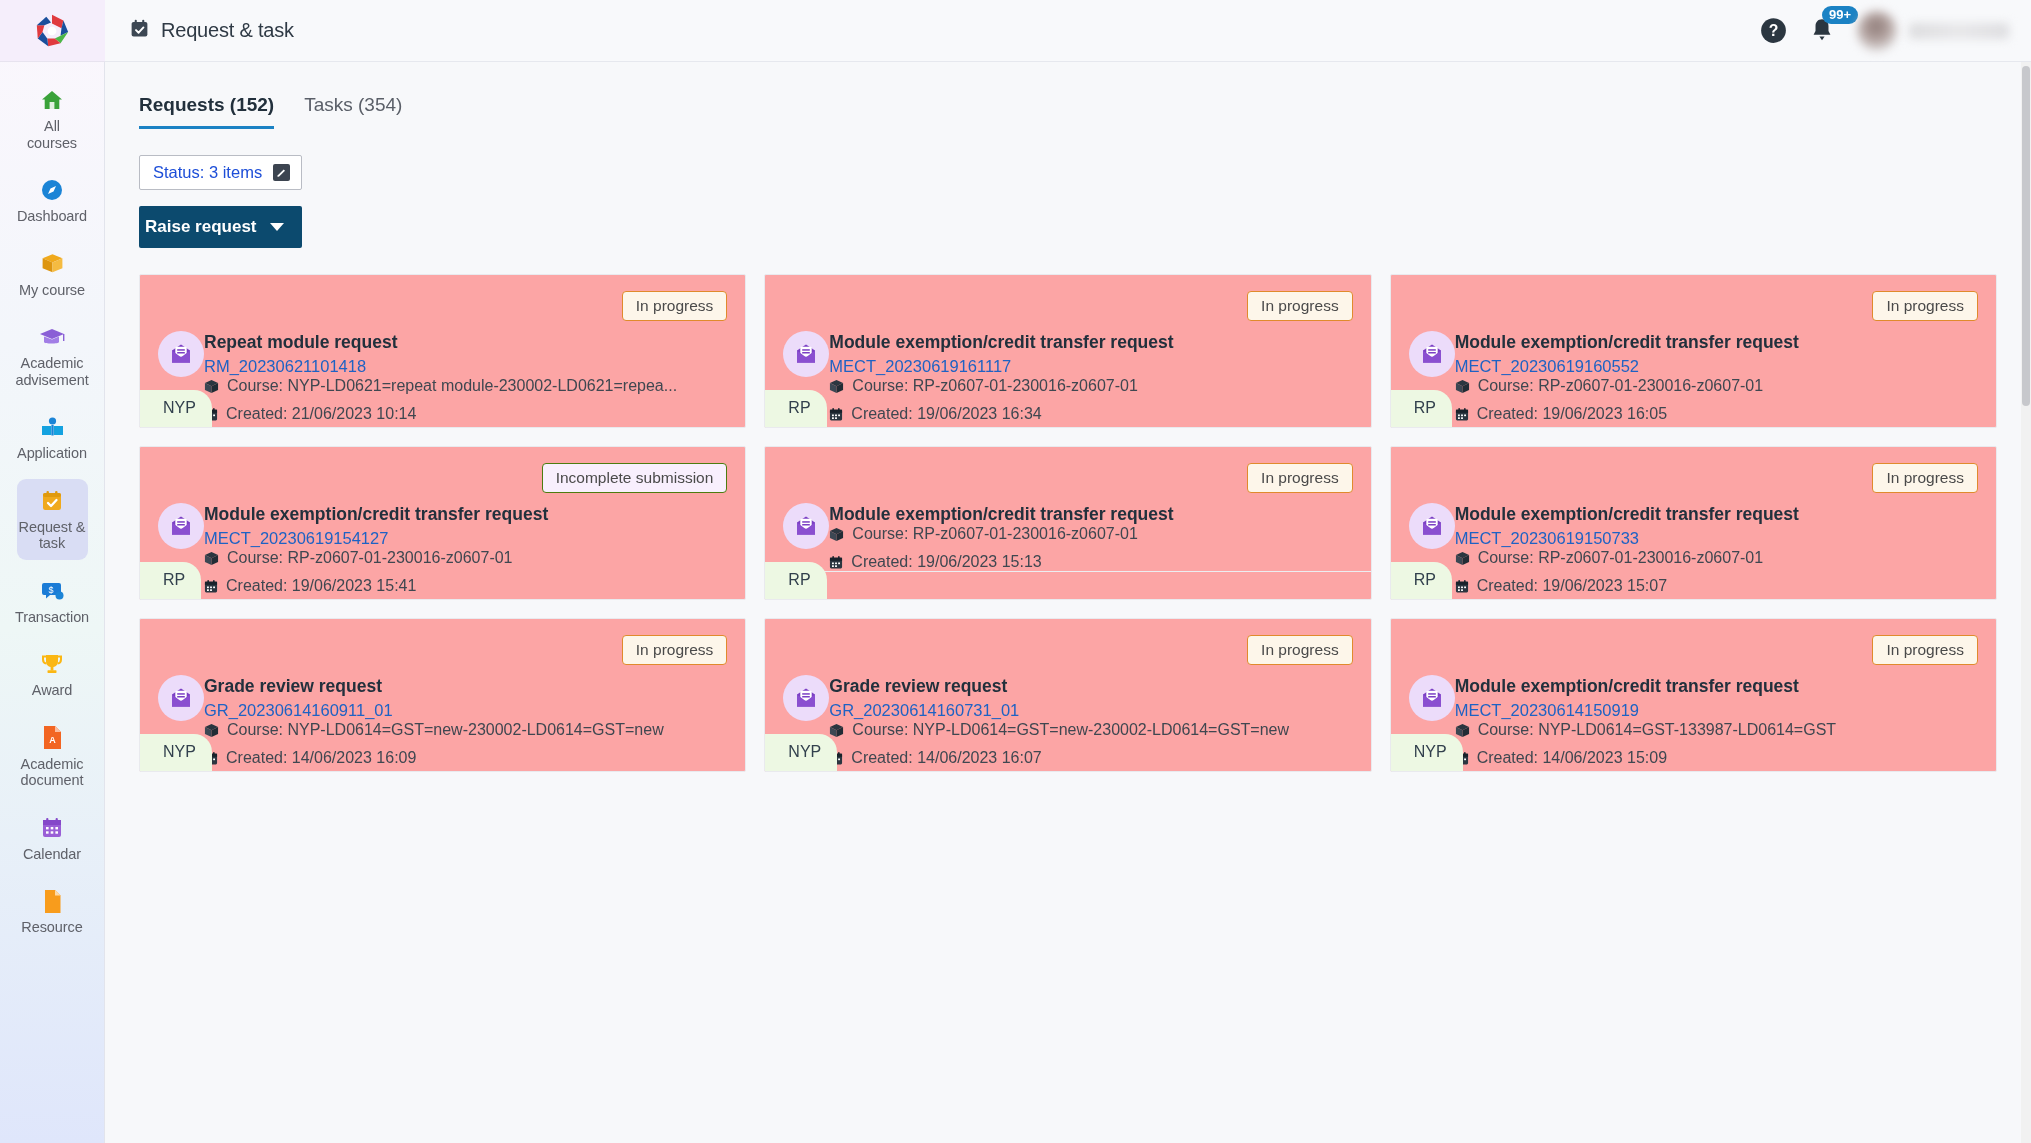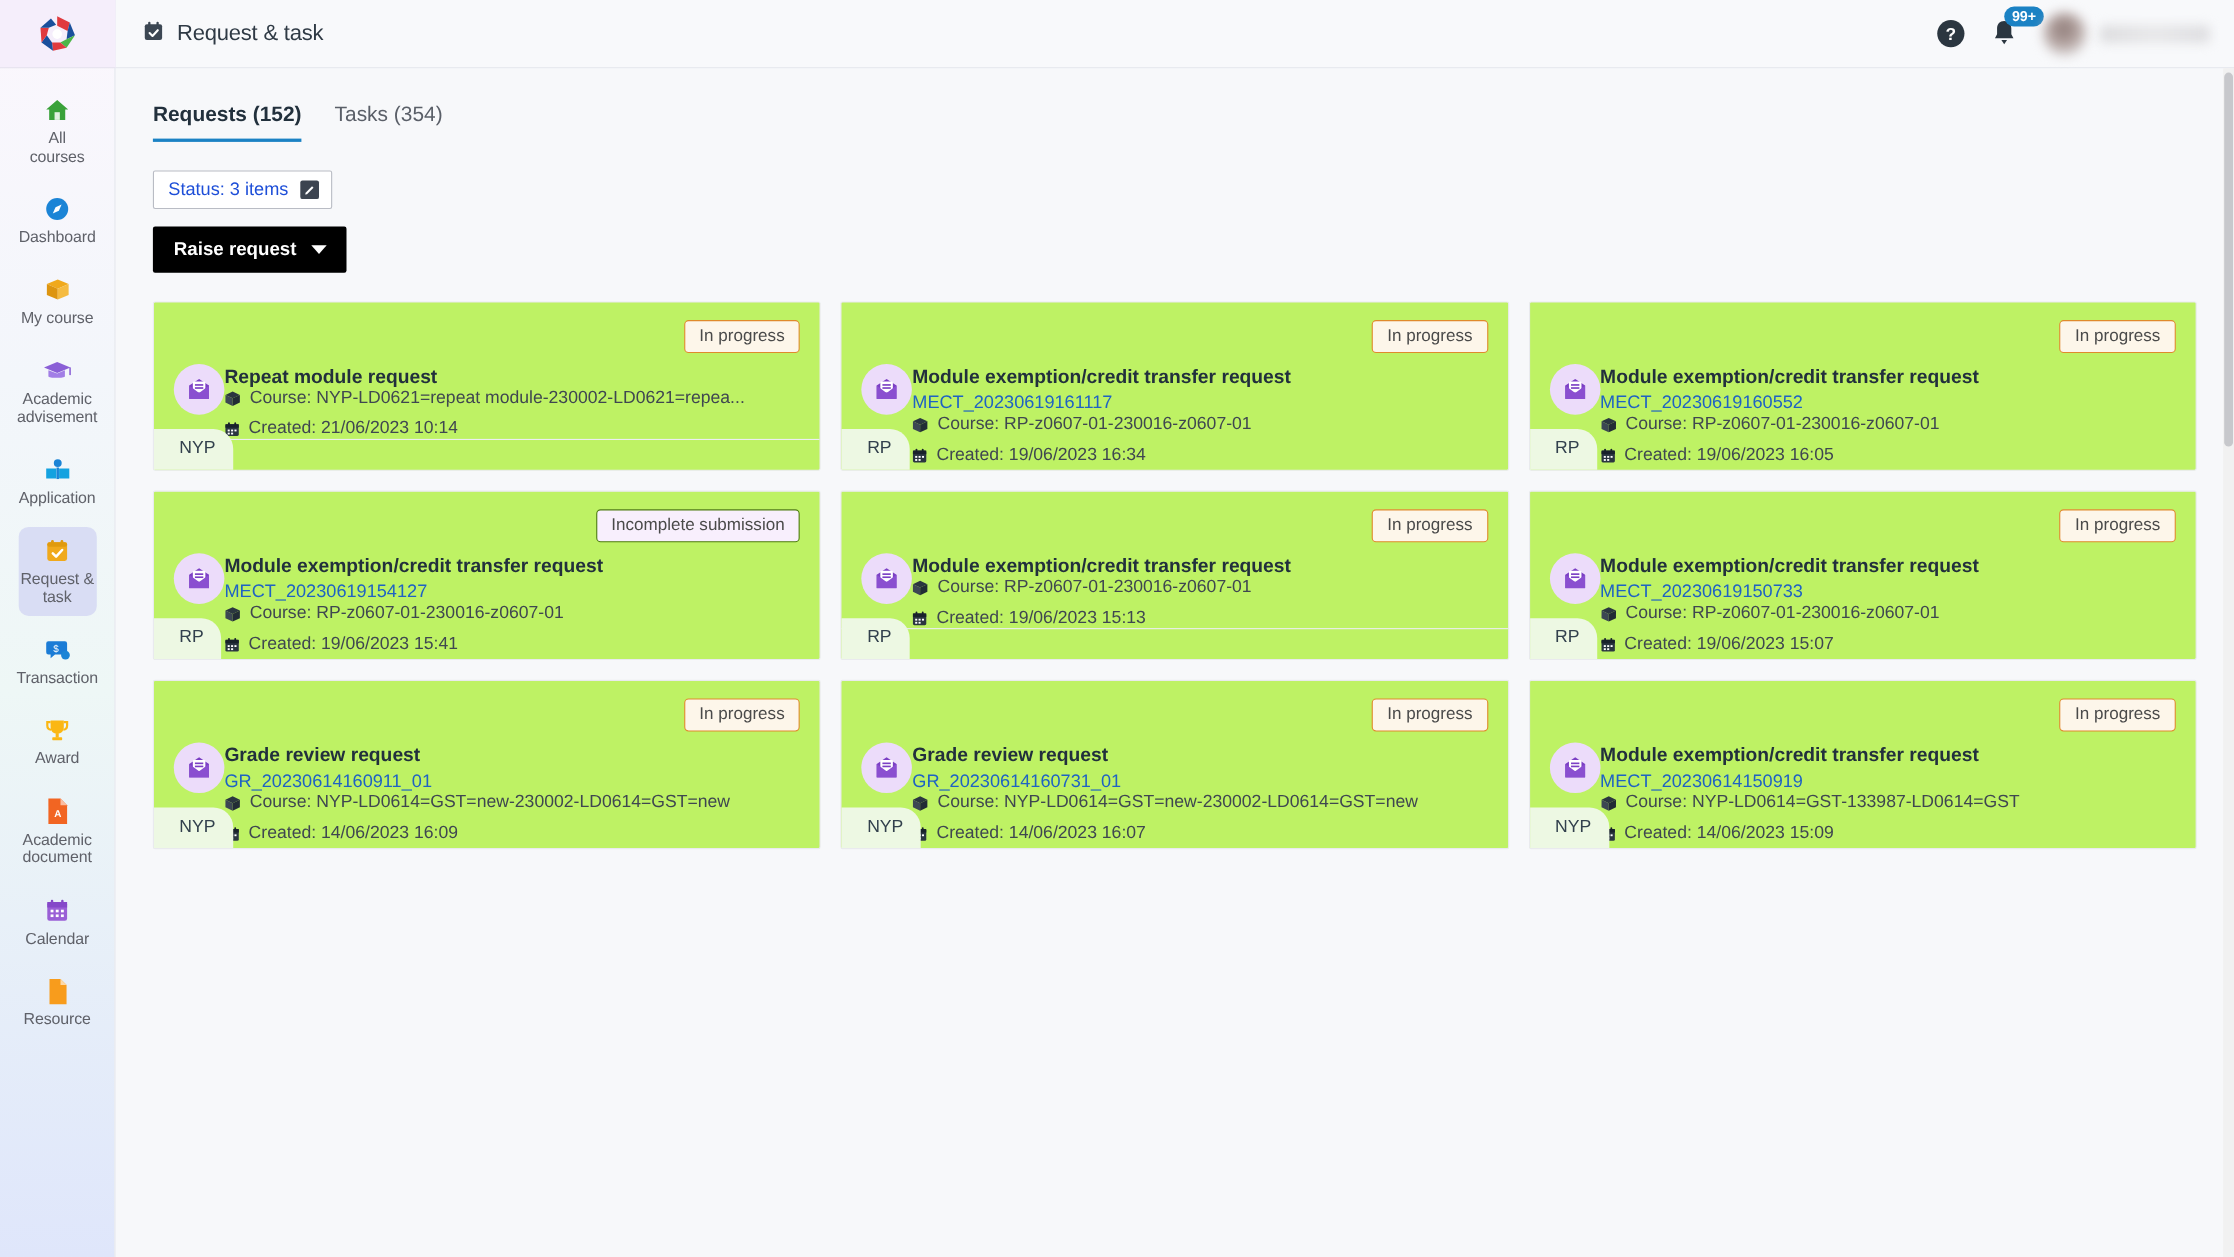--- a/index.html
+++ b/index.html
@@ -82,36 +82,36 @@
     border: 1px solid #b9bcc4; background: #ffffff;
     padding: 7px 11px 7px 13px; font-size: 16.5px; color: #1d4ed8;
     cursor: pointer; border-radius: 2px;
   }
   .chip-edit {
     width: 17px; height: 17px; background: #3c4450; border-radius: 2px;
     display: inline-flex; align-items: center; justify-content: center;
   }
   .raise-btn {
     display: inline-flex; align-items: center; gap: 13px;
-    background: #000000; color: #fff; font-weight: bold; font-size: 17px;
-    padding: 11px 18px 11px 19px; border: none; cursor: pointer;
+    background: #0c4a6e; color: #fff; font-weight: bold; font-size: 17px;
+    padding: 11px 18px 11px 6px; border: none; cursor: pointer;
     border-radius: 2px; margin-bottom: 26px; font-family: inherit;
   }
   .caret-down {
     width: 0; height: 0; border-left: 7px solid transparent;
     border-right: 7px solid transparent; border-top: 8px solid #fff;
   }
 
   
   .grid {
     display: grid; grid-template-columns: repeat(3, 1fr);
     gap: 18px 18px;
   }
   .card {
-    background: #bef264; border: 1px solid #e9eaee;
+    background: #fca5a5; border: 1px solid #e9eaee;
     height: 154px; position: relative; display: flex; flex-direction: column;
     border-radius: 2px;
   }
   .card-top { flex: 1; padding: 16px 18px 0 18px; display: flex; flex-direction: column; }
   .badge-row { display: flex; justify-content: flex-end; }
   .badge {
     font-size: 15.5px; padding: 5px 13px 6px 13px; border-radius: 4px; line-height: 17px;
   }
   .badge.inprogress { border: 1px solid #e08a2c; background: #fdf6ea; color: #4a4a4a; }
   .badge.incomplete { border: 1px solid #4d7c0f; background: #f8effd; color: #4a4a4a; }
@@ -383,20 +383,21 @@
                     <svg width="26" height="26" viewBox="0 0 26 26">
                       <path d="M4 9.5 L13 3.5 L22 9.5 V21.5 H4 Z" fill="#7b3fc4"></path>
                       <rect x="7.3" y="5.8" width="11.4" height="10" rx="1.2" fill="#ffffff"></rect>
                       <rect x="9.2" y="8.2" width="7.6" height="1.5" fill="#7b3fc4"></rect>
                       <rect x="9.2" y="11" width="7.6" height="1.5" fill="#7b3fc4"></rect>
                       <path d="M4 9.5 L13 16.2 L22 9.5 V21.8 H4 Z" fill="#8a4fd0"></path>
                     </svg>
                   </span>
                   <div class="card-text">
                     <div class="card-title">Repeat module request</div>
+                    <div class="card-code">RM_20230621101418</div>
                     <div class="meta">
                       <div class="meta-line">
                         <span style="display:flex">
                           <svg width="15" height="15" viewBox="0 0 16 16">
                             <path d="M8 1 L15 4.3 L8 7.6 L1 4.3 Z" fill="#2b3640"></path>
                             <path d="M1 4.3 L8 7.6 V15 L1 11.7 Z" fill="#3c4753"></path>
                             <path d="M15 4.3 L8 7.6 V15 L15 11.7 Z" fill="#222c35"></path>
                           </svg>
                         </span>
                         <span class="mtxt">Course: NYP-LD0621=repeat module-230002-LD0621=repea...</span>

